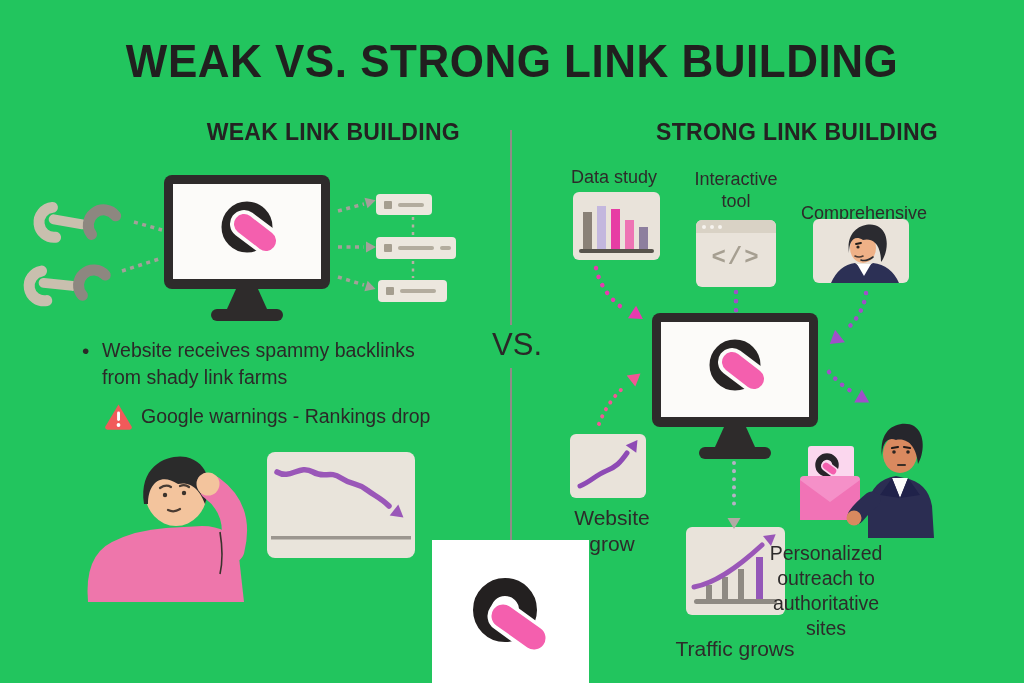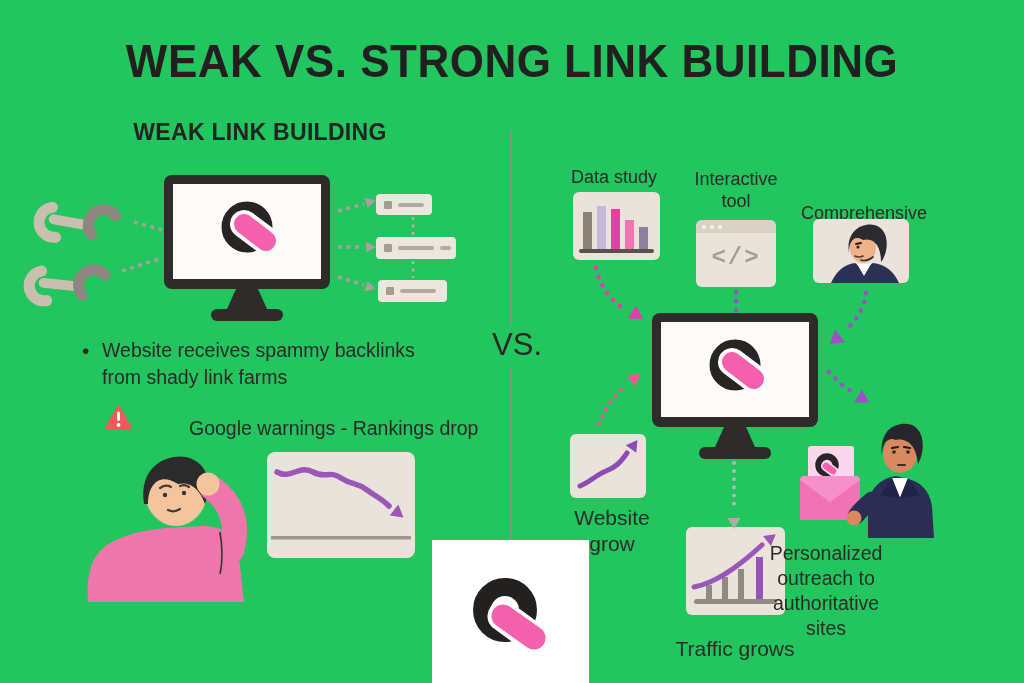--- a/index.html
+++ b/index.html
@@ -9,33 +9,33 @@
     font-family:"Liberation Sans", sans-serif;color:#2b2928;
   }
   .abs{position:absolute;}
   .title{
     top:36px;left:0;width:1024px;text-align:center;
     font-size:44px;font-weight:700;color:#211f1f;letter-spacing:.5px;
     transform:scaleY(1.05);
   }
   .col-heading{
     top:119px;font-size:23px;font-weight:700;color:#242222;
-    text-align:center;letter-spacing:.3px;
+    text-align:right;letter-spacing:.3px;
   }
   .vs{
     top:327px;left:478px;width:64px;text-align:right;
     font-size:31px;font-weight:400;color:#2a2828;
   }
   .divider{left:510px;width:2px;background:#908c88;}
   .bullet{
     top:337px;left:80px;width:330px;font-size:19.5px;line-height:1.4;
     padding-left:22px;
   }
   .bullet::before{content:"\2022";position:absolute;left:2px;top:-1px;font-size:21px;}
-  .warning-text{top:417px;left:141px;font-size:19.5px;margin-left:48px;}
+  .warning-text{top:405px;left:141px;font-size:19.5px;}
   .tactic-label{font-size:18px;line-height:1.22;text-align:center;color:#2d2b2a;}
   .outcome-label{font-size:21px;line-height:1.25;text-align:center;color:#2d2b2a;}
   .outreach-label{font-size:19.5px;line-height:1.28;text-align:center;color:#2d2b2a;}
   .farm-box{background:#ece7de;border-radius:4px;display:flex;align-items:center;gap:6px;padding-left:8px;box-sizing:border-box;}
   .farm-sq{width:8px;height:8px;background:#a59e8f;border-radius:1px;flex:none;}
   .farm-line{height:4px;background:#b3ac9e;border-radius:2px;}
   .browser-card{background:#e9e3da;border-radius:6px;overflow:hidden;}
   .browser-bar{height:13px;background:#d9d2c5;display:flex;align-items:center;gap:4px;padding-left:6px;}
   .browser-dot{width:4px;height:4px;border-radius:50%;background:#f6f3ee;}
   .code-glyph{
@@ -47,20 +47,21 @@
   .overlay{pointer-events:none;}
 </style>
 </head>
 <body>
 
 <div id="canvas">
 
   <div class="abs title">WEAK VS. STRONG LINK BUILDING</div>
 
   <div class="abs col-heading" style="left:60px;width:400px;">WEAK LINK BUILDING</div>
+  <div class="abs col-heading" style="left:562px;width:376px;">STRONG LINK BUILDING</div>
 
   <div class="abs divider" style="top:130px;height:195px;"></div>
   <div class="abs vs">VS.</div>
   <div class="abs divider" style="top:368px;height:172px;"></div>
 
   <svg class="abs" style="left:16px;top:194px;transform:rotate(-6deg);" width="120" height="54" viewBox="0 0 120 54">
     <path d="M38 11 A15 15 0 1 0 38 41" fill="none" stroke="#c9bfae" stroke-width="11" stroke-linecap="round"></path>
     <line x1="38" y1="23" x2="66" y2="31" stroke="#c9bfae" stroke-width="10" stroke-linecap="round"></line>
     <path d="M74 42 A15 15 0 1 1 100 26" fill="none" stroke="#8d8780" stroke-width="11" stroke-linecap="round"></path>
   </svg>

